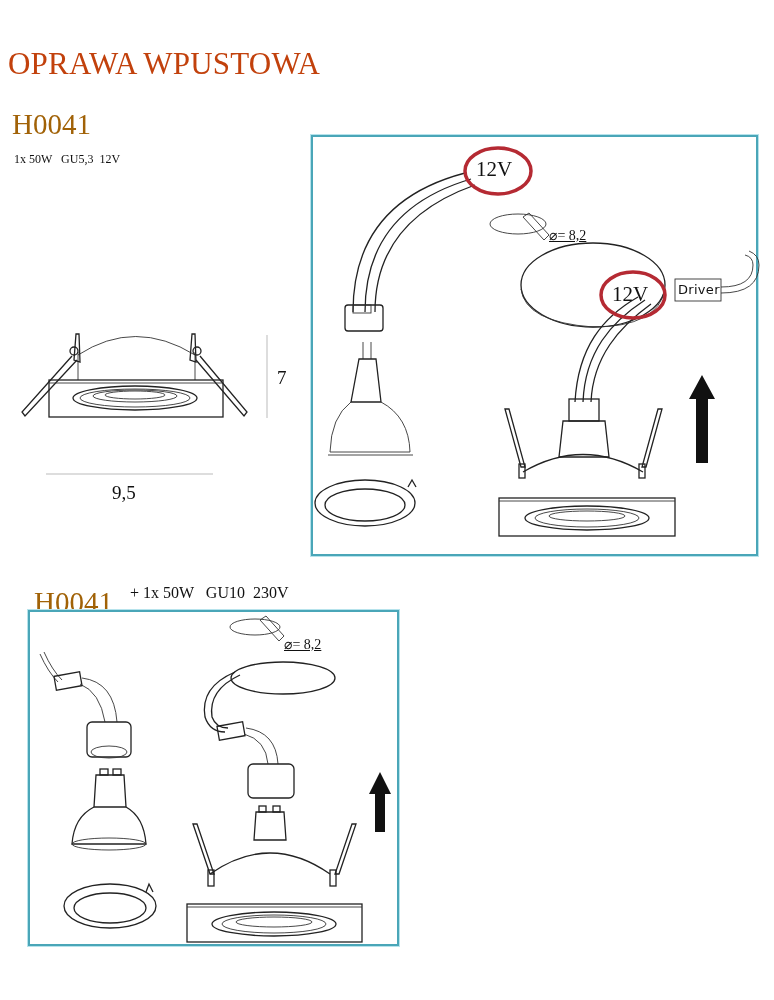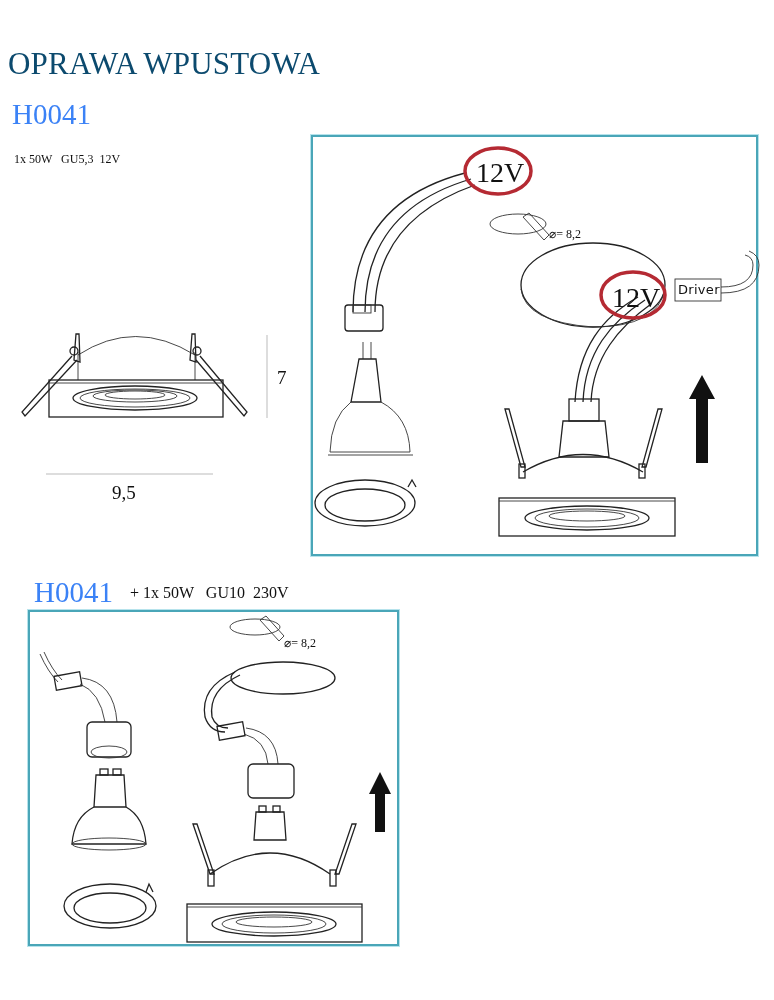--- a/index.html
+++ b/index.html
@@ -1,38 +1,38 @@
 <!DOCTYPE html>
 <html><head>
 <meta charset="utf-8">
 <style>
   html, body { margin:0; padding:0; background:#ffffff; }
   body { width:774px; height:1000px; position:relative; overflow:hidden;
          font-family:"Liberation Serif","DejaVu Serif",serif; color:#111; }
   .abs { position:absolute; }
-  .title { left:8px; top:46px; font-size:31px; letter-spacing:0.2px; color:#0c4a6e; white-space:nowrap; }
-  .code { color:#3b82f6; white-space:nowrap; }
+  .title { left:8px; top:46px; font-size:31px; letter-spacing:0.2px; color:#c2410c; white-space:nowrap; }
+  .code { color:#a16207; white-space:nowrap;margin-top:10px; }
   .code1 { left:12px; top:98px; font-size:29px; }
   .spec1 { left:14px; top:152px; font-size:12px; white-space:pre; }
   .code2 { left:34px; top:576px; font-size:29px; }
   .spec2 { left:130px; top:584px; font-size:16px; white-space:pre; }
   .frame { border:2px solid #4aa6b8; box-shadow:0 0 0 1px #b6e3ec; box-sizing:border-box; }
   .frame1 { left:311px; top:135px; width:447px; height:421px; }
   .frame2 { left:28px; top:610px; width:371px; height:336px; }
   .dim { font-size:19px; }
   .dim-h { left:277px; top:367px; }
   .dim-w { left:112px; top:482px; }
-  .lbl-small { font-size:12px; }
+  .lbl-small { font-size:14px;text-decoration:underline; }
   svg { position:absolute; left:0; top:0; overflow:visible; }
   .line { fill:none; stroke:#222; stroke-width:1.3; }
   .thin { fill:none; stroke:#333; stroke-width:0.9; }
   .grey { fill:none; stroke:#bbb; stroke-width:1; }
   .red-ring { fill:none; stroke:#b52a33; stroke-width:3.5; }
   .arrow { fill:#111; }
-  .v12 { font-size:28px; }
+  .v12 { font-size:21px; }
   .driver { font-family:"DejaVu Sans",sans-serif; font-size:13px; letter-spacing:0.3px; }
 </style>
 </head>
 <body>
 
 <div class="abs title">OPRAWA WPUSTOWA</div>
 <div class="abs code code1">H0041</div>
 <div class="abs spec1">1x 50W   GU5,3  12V</div>
 
 <div class="abs" style="left:0;top:0;width:300px;height:520px;">

